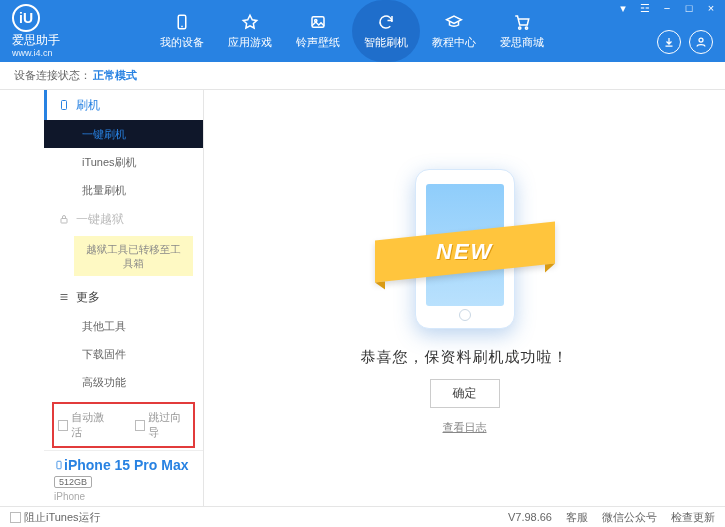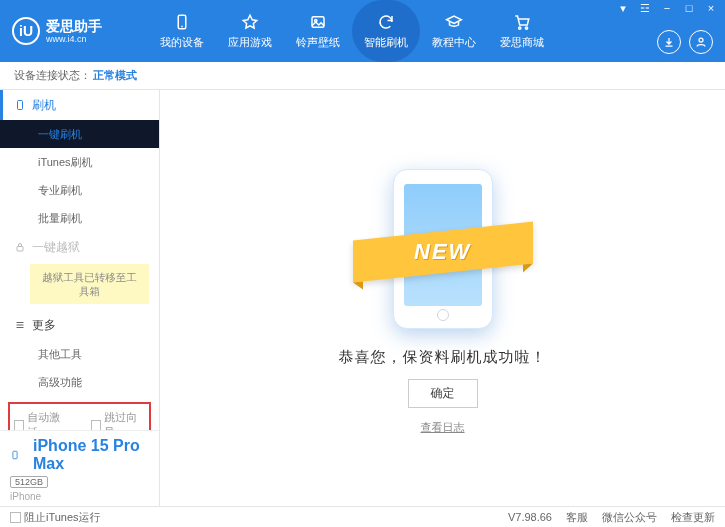--- a/index.html
+++ b/index.html
@@ -1,45 +1,45 @@
 <!DOCTYPE html>
 <html><head>
 <meta charset="utf-8">
 <style>
 * { margin: 0; padding: 0; box-sizing: border-box; font-family: "Microsoft YaHei", Arial, sans-serif; }
 body { width: 725px; height: 527px; overflow: hidden; background: #fff; font-size: 12px; color: #333; }
 .header { background: #2882e2; height: 62px; display: flex; align-items: center; padding: 0 6px; position: relative; }
-.logo-area { display: flex; align-items: flex-end; padding-left: 6px; width: 142px; }
+.logo-area { display: flex; align-items: flex-start; padding-left: 6px; width: 142px; flex-direction: column; }
 .logo-circle { width: 28px; height: 28px; border: 2px solid #fff; border-radius: 50%; display: flex; align-items: center; justify-content: center; color: #fff; font-weight: bold; font-size: 14px; margin-right: 6px; }
 .logo-text { color: #fff; }
-.logo-title { font-size: 14px; font-weight: bold; line-height: 16px; }
+.logo-title { font-size: 12px; font-weight: normal; line-height: 16px; }
 .logo-url { font-size: 9px; line-height: 11px; opacity: 0.9; }
 .nav { display: flex; height: 100%; }
 .nav-item { width: 68px; display: flex; flex-direction: column; align-items: center; justify-content: center; color: #fff; font-size: 11px; cursor: pointer; gap: 3px; }
 .nav-item.active { background: #1f6ecb; border-radius: 31px; }
 .nav-icon { width: 20px; height: 20px; display: flex; align-items: center; justify-content: center; }
 .window-controls { position: absolute; top: 0; right: 6px; display: flex; gap: 6px; color: #fff; font-size: 11px; }
 .win-btn { width: 16px; height: 16px; display: flex; align-items: center; justify-content: center; cursor: pointer; }
 .right-circles { position: absolute; right: 12px; bottom: 8px; display: flex; gap: 8px; }
 .circle-btn { width: 24px; height: 24px; border: 1.5px solid #fff; border-radius: 50%; display: flex; align-items: center; justify-content: center; color: #fff; cursor: pointer; }
 .status-bar { height: 28px; border-bottom: 1px solid #e5e5e5; display: flex; align-items: center; padding: 0 14px; font-size: 11px; color: #666; }
 .status-val { color: #2882e2; font-weight: bold; margin-left: 2px; }
-.body-area { display: flex; height: 416px; }
+.body-area { display: flex; height: 416px; padding-left: 44px; }
 .sidebar { width: 160px; border-right: 1px solid #e5e5e5; display: flex; flex-direction: column; }
 .sb-scroll { flex: 1; overflow: hidden; }
 .sb-header { display: flex; align-items: center; height: 30px; padding-left: 14px; color: #444; font-size: 12px; gap: 6px; }
 .sb-header.active { color: #2882e2; border-left: 3px solid #2882e2; padding-left: 11px; }
 .sb-item { height: 28px; display: flex; align-items: center; padding-left: 38px; font-size: 11px; color: #666; cursor: pointer; }
 .sb-item.sel { background: #0f172a; color: #2882e2; }
 .sb-note { background: #fef9c3; margin: 2px 10px 6px 30px; padding: 6px 8px; font-size: 10.5px; color: #888; text-align: center; line-height: 14px; }
 .sb-checks { border: 2px solid #e23b3b; margin: 6px 8px; padding: 6px 4px; display: flex; gap: 23px; font-size: 11px; color: #999; align-items: center; }
 .sb-check { display: flex; align-items: center; gap: 3px; }
 .cbox { width: 11px; height: 11px; border: 1px solid #bbb; }
 .device-info { border-top: 1px solid #eee; padding: 6px 10px 4px; }
-.device-name { color: #2882e2; font-size: 16px; font-weight: bold; display: flex; align-items: center; gap: 13px; }
+.device-name { color: #2882e2; font-size: 14px; font-weight: bold; display: flex; align-items: center; gap: 0; }
 .device-badge { display: inline-block; border: 1px solid #aaa; border-radius: 2px; padding: 0 4px; font-size: 9px; color: #666; margin-top: 3px; }
 .device-type { font-size: 10px; color: #aaa; margin-top: 3px; }
 .main { flex: 1; display: flex; flex-direction: column; align-items: center; justify-content: center; gap: 12px; position: relative; }
 .phone-wrap { position: relative; width: 180px; height: 175px; }
 .phone { position: absolute; left: 50%; top: 8px; transform: translateX(-50%); width: 100px; height: 160px; background: #fff; border-radius: 14px; box-shadow: 0 6px 20px rgba(60,130,210,0.35); border: 1px solid #d6e8fb; }
 .phone::before { content: ""; position: absolute; top: 14px; left: 10px; right: 10px; bottom: 22px; background: linear-gradient(#8fcdfb,#b9e1fd); border-radius: 3px; }
 .phone::after { content: ""; position: absolute; bottom: 7px; left: 50%; transform: translateX(-50%); width: 10px; height: 10px; border: 1.5px solid #c9d7e4; border-radius: 50%; }
 .ribbon { position: absolute; left: 0; right: 0; top: 70px; height: 42px; background: #ffc53d; transform: skewY(-6deg); display: flex; align-items: center; justify-content: center; box-shadow: 0 3px 6px rgba(0,0,0,0.15); }
 .ribbon::before, .ribbon::after { content: ""; position: absolute; bottom: -8px; border-style: solid; }
 .ribbon::before { left: 0; border-width: 8px 0 0 10px; border-color: #d99a12 transparent transparent transparent; }
@@ -154,21 +154,20 @@
       <div class="sb-header active">
         <span>
             <svg width="12" height="12" viewBox="0 0 24 24" fill="none" stroke="#2882e2" stroke-width="2">
               <rect x="7" y="3" width="10" height="18" rx="2"></rect>
             </svg>
           </span>
         <span>刷机</span>
       </div>
       <div class="sb-item sel">一键刷机</div>
       <div class="sb-item">iTunes刷机</div>
-      <div class="sb-item">专业刷机</div>
       <div class="sb-item">批量刷机</div>
 
       <div class="sb-header" style="color:#bbb">
         <span>
             <svg width="12" height="12" viewBox="0 0 24 24" fill="none" stroke="#bbb" stroke-width="2">
               <rect x="6" y="11" width="12" height="9" rx="1"></rect>
               <path d="M9 11V8a3 3 0 016 0v3"></path>
             </svg>
           </span>
         <span>一键越狱</span>
@@ -179,20 +178,21 @@
         <span>
             <svg width="12" height="12" viewBox="0 0 24 24" fill="none" stroke="#666" stroke-width="2">
               <line x1="5" y1="7" x2="19" y2="7"></line>
               <line x1="5" y1="12" x2="19" y2="12"></line>
               <line x1="5" y1="17" x2="19" y2="17"></line>
             </svg>
           </span>
         <span>更多</span>
       </div>
       <div class="sb-item">其他工具</div>
+      <div class="sb-item">下载固件</div>
       <div class="sb-item">高级功能</div>
 
       <div class="sb-checks">
         <label class="sb-check">
             <span class="cbox"></span>
             <span>自动激活</span>
           </label>
         <label class="sb-check">
             <span class="cbox"></span>
             <span>跳过向导</span>

